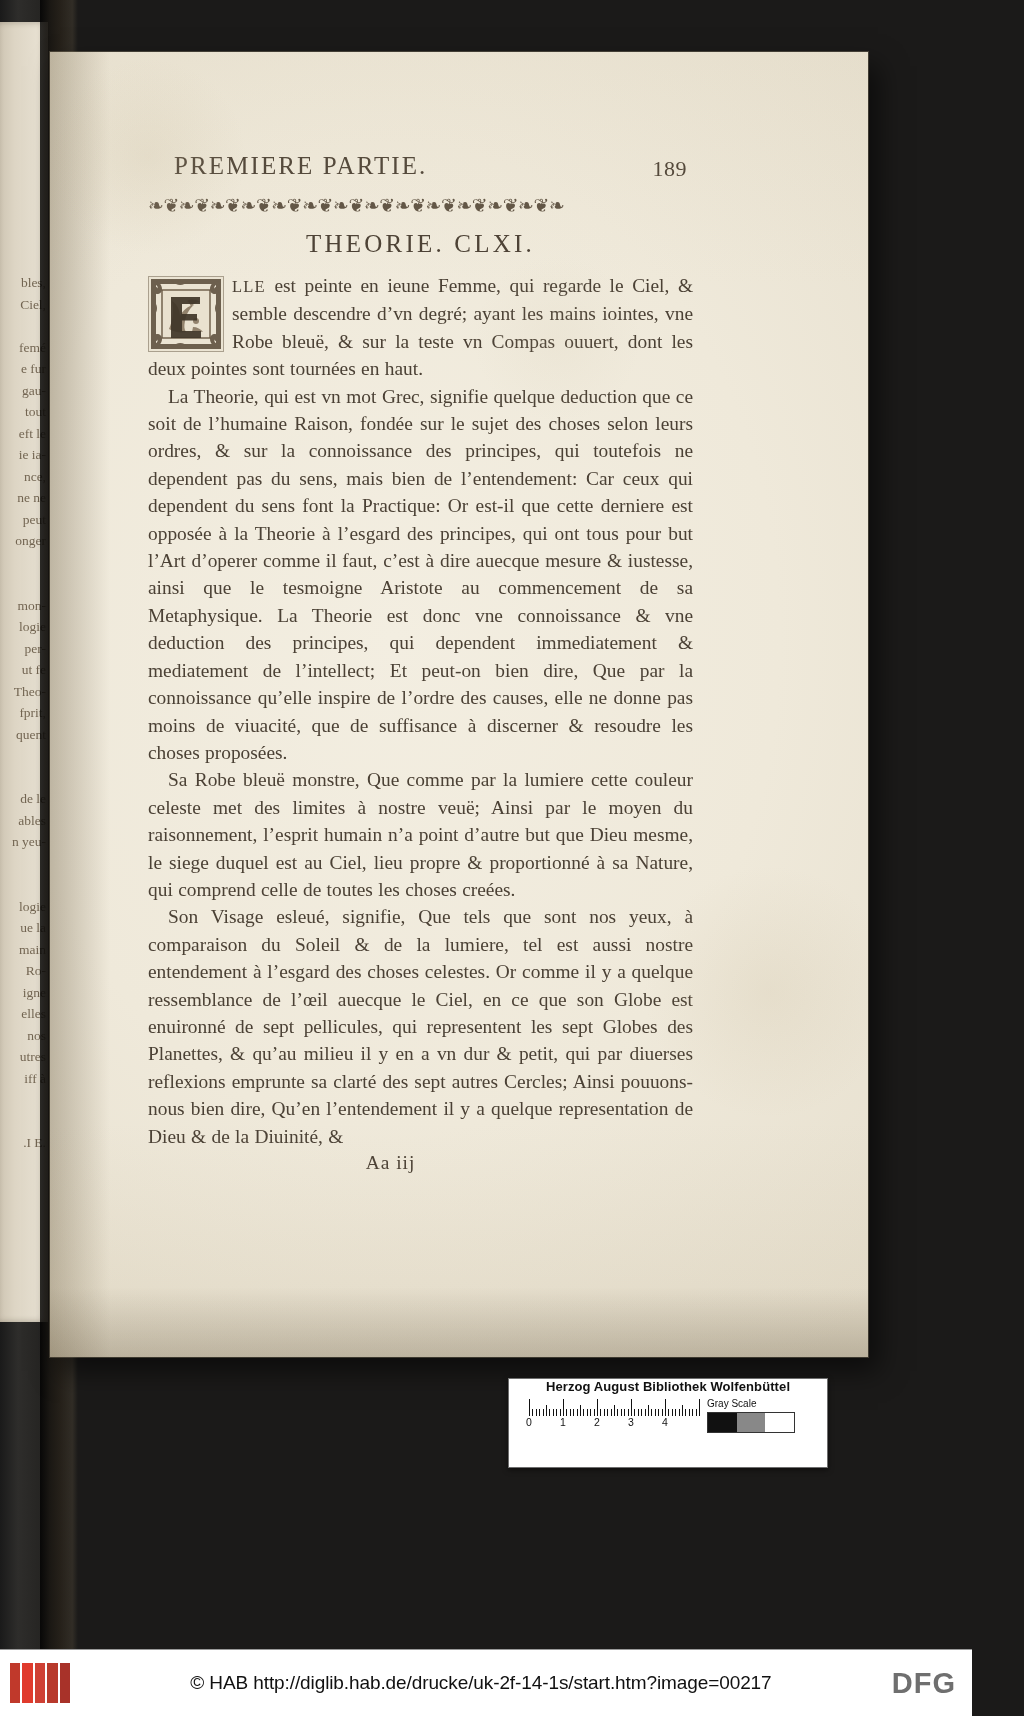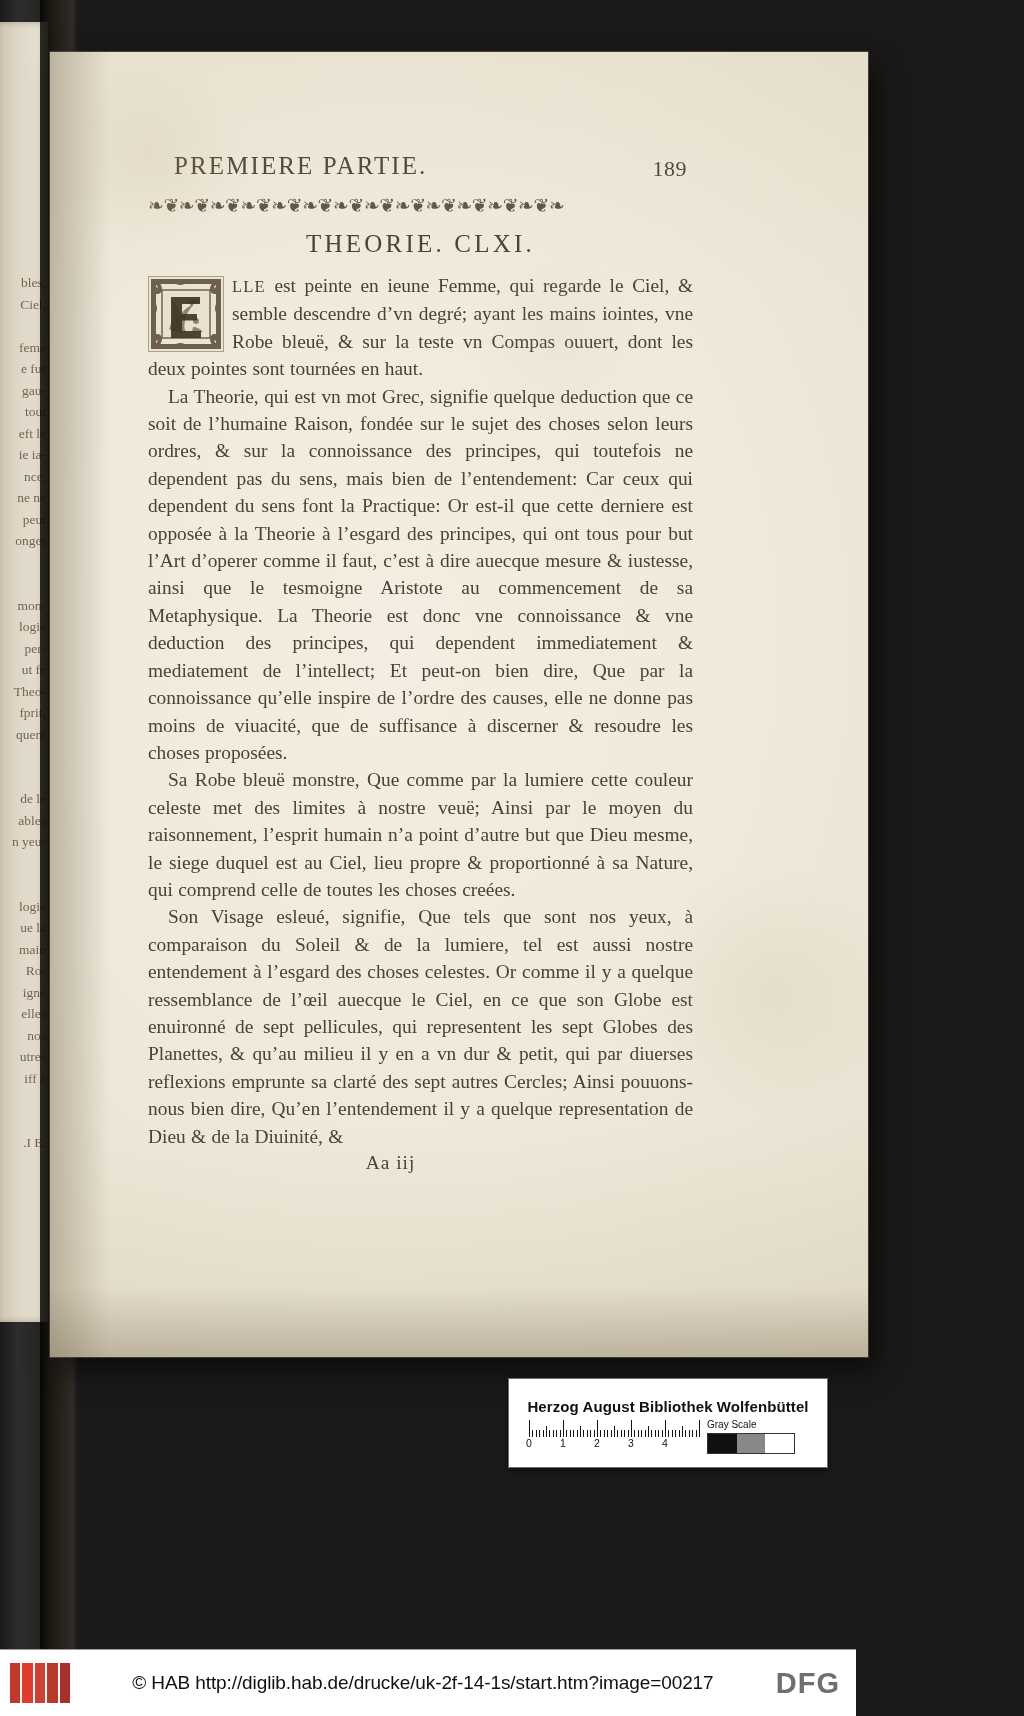--- a/index.html
+++ b/index.html
@@ -225,24 +225,24 @@
     top: 1378px;
     width: 318px;
     height: 88px;
     background: #ffffff;
     border: 1px solid #6e6e6e;
     box-shadow: 0 2px 5px rgba(0,0,0,.5);
     font-family: "Liberation Sans", sans-serif;
   }
   .target-title {
     text-align: center;
-    font-size: 15px;
+    font-size: 13px;
     font-weight: bold;
     color: #111;
-    padding-top: 19px;
+    padding-top: 0;
     letter-spacing: .1px;
   }
   .target-body {
     display: flex;
     align-items: flex-start;
     padding: 3px 6px 0 8px;
     gap: 8px;
   }
   .ruler {
     width: 182px;
@@ -281,21 +281,21 @@
     width: 86px;
     height: 19px;
   }
   .gray-patches i { flex: 1 1 0; }
 
   
   .footer-bar {
     position: absolute;
     left: 0;
     bottom: 0;
-    width: 856px;
+    width: 972px;
     height: 66px;
     background: #ffffff;
     border-top: 1px solid #9a9a9a;
     display: flex;
     align-items: center;
   }
   .colorbars {
     width: 60px;
     height: 40px;
     margin-left: 10px;

